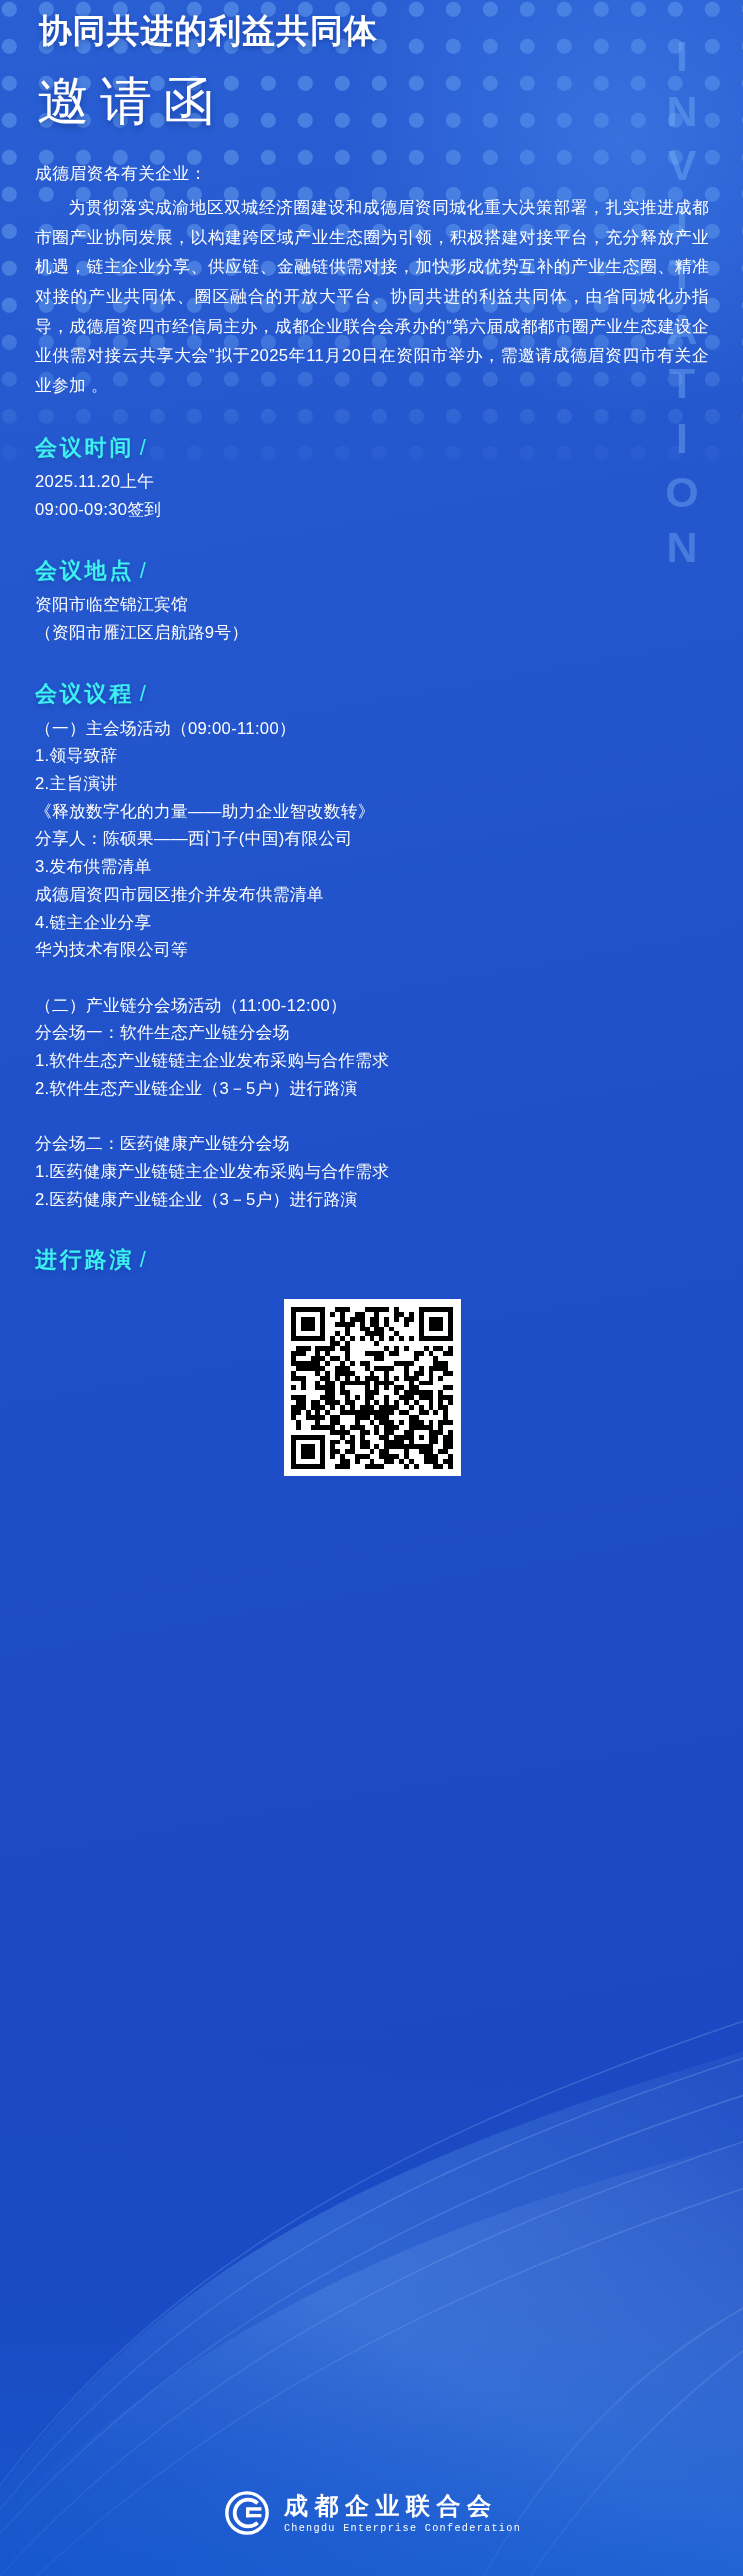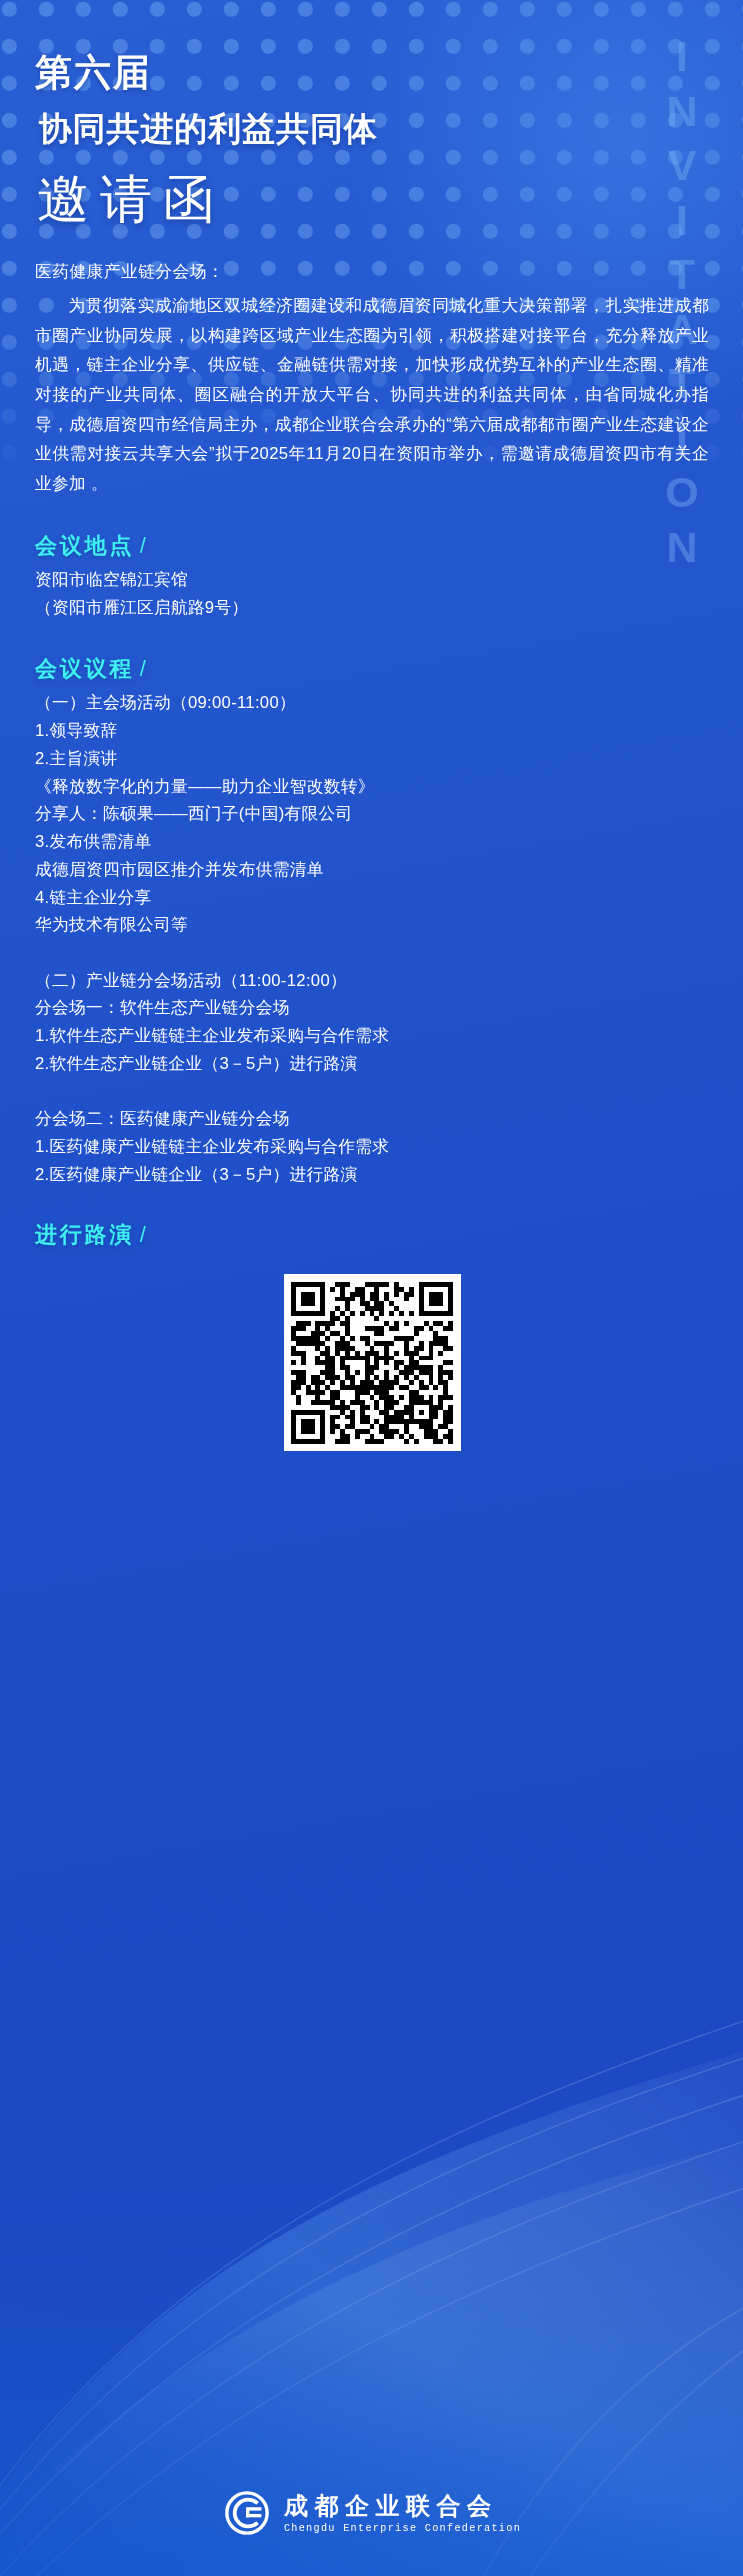--- a/index.html
+++ b/index.html
@@ -147,31 +147,37 @@
     <path d="M520,900 C600,760 700,660 840,590"></path>
     <path d="M570,900 C660,770 760,680 840,630"></path>
   </g>
 </svg>
 <div id="bottom-fade"></div>
 
 <div id="invitation-vertical">INVITATION</div>
 
 <div id="content">
 
-  <div id="kicker">第六届</div>
 
   <div id="main-title">
     <div>协同共进的利益共同体</div>
   </div>
 
   <div id="invitation-cn">邀请函</div>
 
-  <div id="salutation">医药健康产业链分会场：</div>
+  <div id="salutation">成德眉资各有关企业：</div>
   <div id="body-paragraph">为贯彻落实成渝地区双城经济圈建设和成德眉资同城化重大决策部署，扎实推进成都市圈产业协同发展，以构建跨区域产业生态圈为引领，积极搭建对接平台，充分释放产业机遇，链主企业分享、供应链、金融链供需对接，加快形成优势互补的产业生态圈、精准对接的产业共同体、圈区融合的开放大平台、协同共进的利益共同体，由省同城化办指导，成德眉资四市经信局主办，成都企业联合会承办的“第六届成都都市圈产业生态建设企业供需对接云共享大会”拟于2025年11月20日在资阳市举办，需邀请成德眉资四市有关企业参加 。</div>
 
+  <div class="section">
+    <div class="section-head">
+      <span>会议时间</span><span class="slash">/</span>
+    </div>
+    <div class="section-body">2025.11.20上午
+09:00-09:30签到</div>
+  </div>
 
   <div class="section">
     <div class="section-head">
       <span>会议地点</span><span class="slash">/</span>
     </div>
     <div class="section-body">资阳市临空锦江宾馆
 （资阳市雁江区启航路9号）</div>
   </div>
 
   <div class="section">

